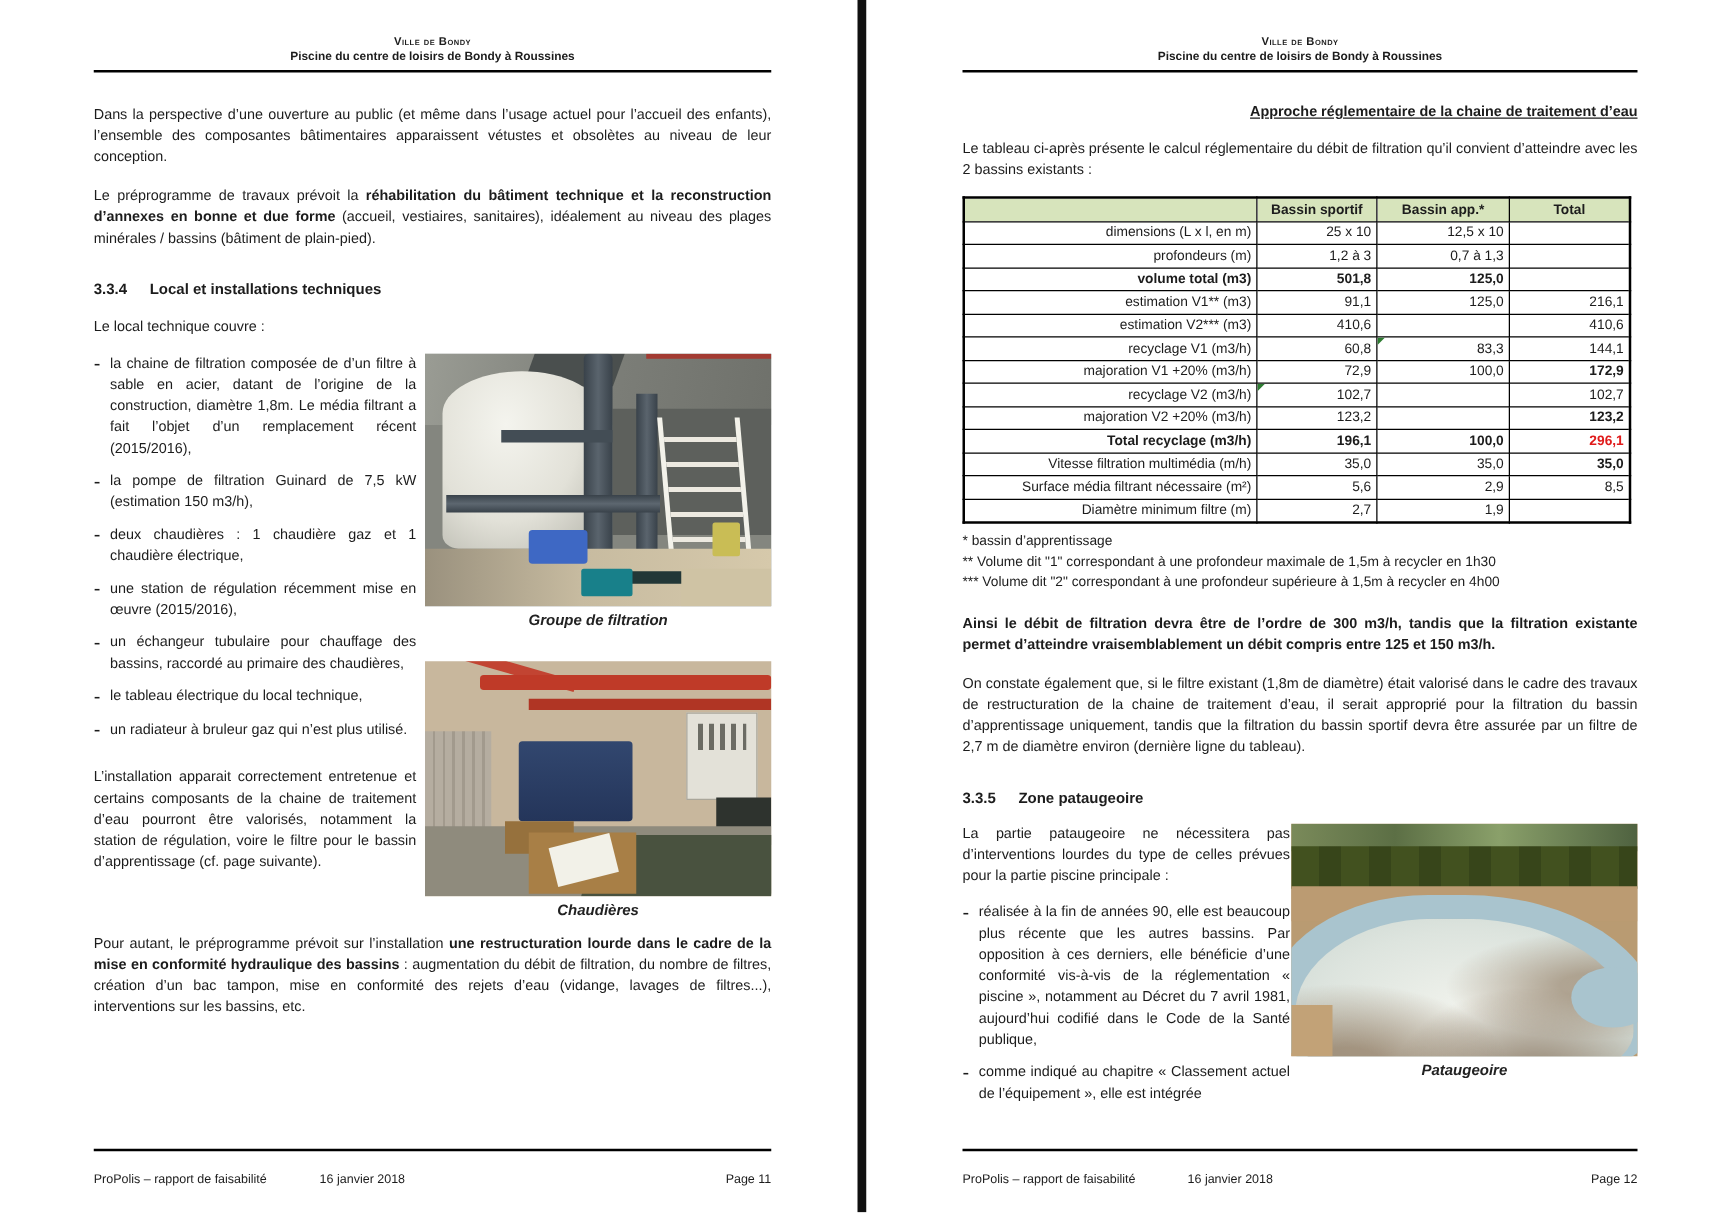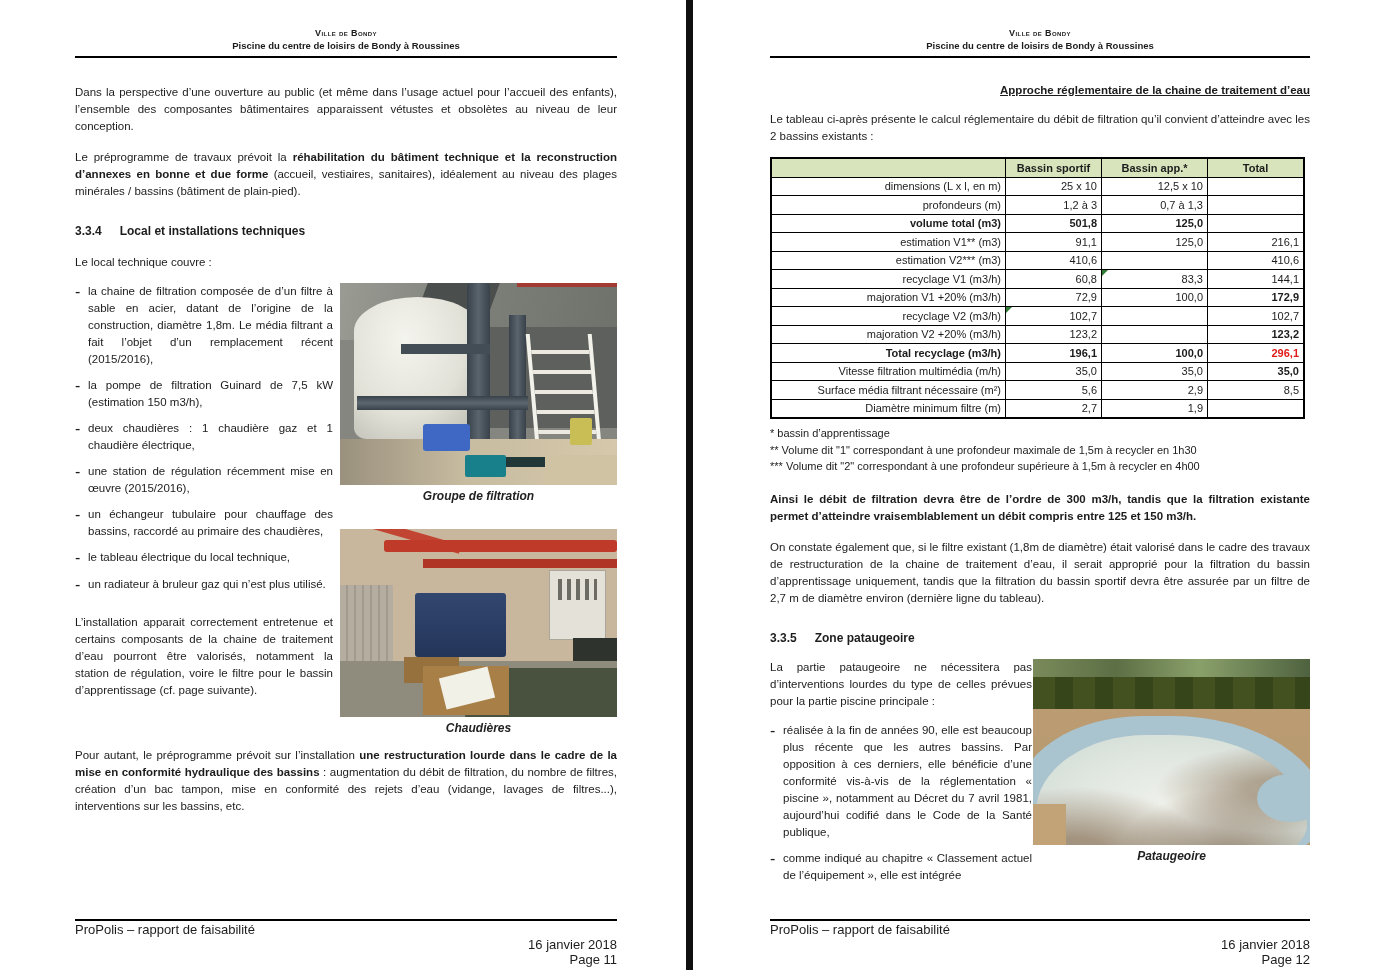--- a/index.html
+++ b/index.html
@@ -113,24 +113,24 @@
   tr.bold-total td.c-total{font-weight:700;}
   tr.red-total td.c-total{color:var(--alert-red,#e01b1b);font-weight:700;}
   .cell-marker{position:absolute;top:0;left:0;width:0;height:0;
                border-top:6px solid var(--marker-green,#2e7d32);border-right:6px solid transparent;}
   .footnotes{margin-top:6px;font-size:11px;line-height:16.5px;}
   .p-bold{font-weight:700;margin-top:16px;}
   .twocol-r{display:flex;justify-content:space-between;margin-top:14px;}
   .intro2{margin:0 0 12px 0;}
 
   .doc-footer{position:absolute;left:75px;width:542px;top:919px;border-top:2.5px solid #000;
-              padding-top:1px;display:flex;font-size:13px;flex-direction:column;}
+              padding-top:17px;display:flex;font-size:10px;}
   .page-right .doc-footer{left:77px;width:540px;}
   .f-left{flex:1;text-align:left;}
-  .f-center{flex:1;text-align:right;}
+  .f-center{flex:1;text-align:left;}
   .f-right{flex:1;text-align:right;}
 </style>
 </head>
 <body>
 
 <div class="canvas">
 
   <div class="page page-left">
     <div class="content">
       <div class="doc-header">

